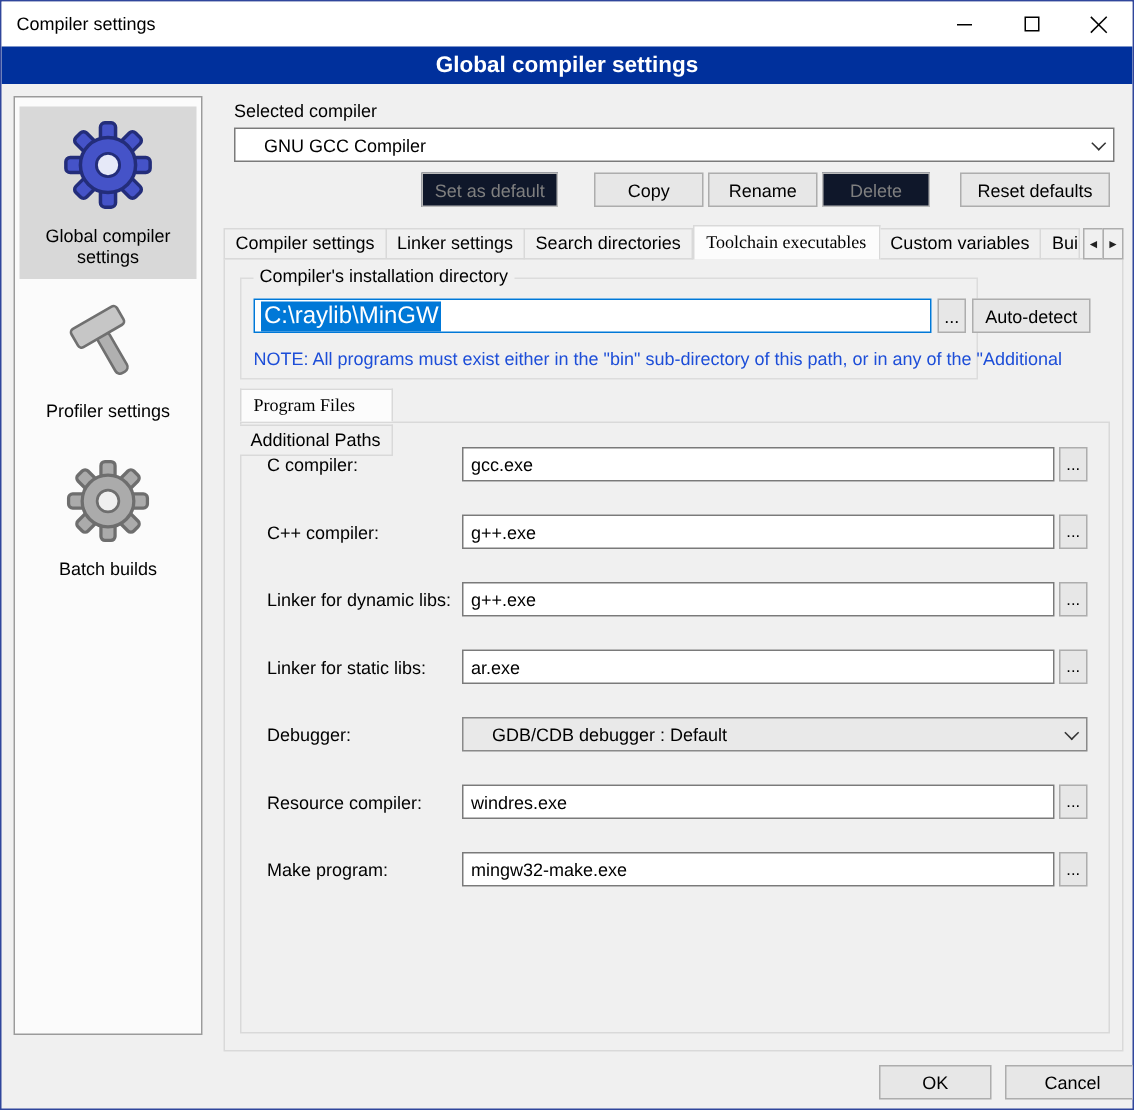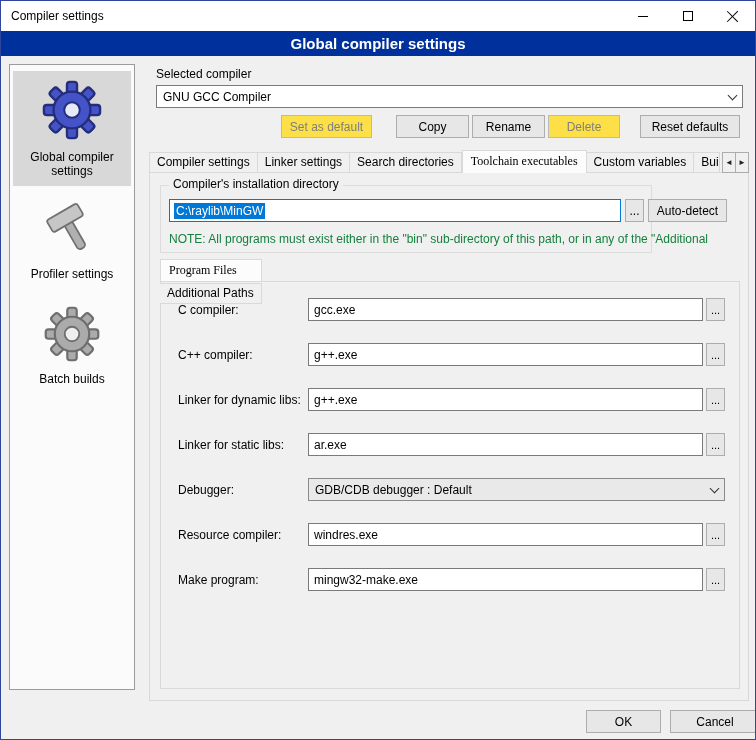--- a/index.html
+++ b/index.html
@@ -28,29 +28,29 @@
   
   .sidebar { position:absolute; left:8px; top:63px; width:126px; height:626px;
     background:#fbfbfb; border:1px solid #9b9b9b; padding-top:4px; }
   .side-item { display:flex; flex-direction:column; align-items:center; text-align:center;
     padding:8px 2px; margin:2px 3px 8px 3px; cursor:pointer; }
   .side-item.selected { background:#d8d8d8; }
   .side-label { margin-top:6px; font-size:12px; line-height:14px; }
   .side-icon { display:block; }
   
   .sel-comp-lbl { position:absolute; left:155px; top:66px; }
-  .combo { display:flex; align-items:center; background:#fff; border:1px solid #7a7a7a; height:23px; cursor:pointer; }
+  .combo { display:flex; align-items:center; background:#fff; border:1px solid #7a7a7a; height:23px; cursor:pointer;padding-left:13px; }
   .combo-compiler { position:absolute; left:155px; top:84px; width:587px; }
   .combo-text { flex:1; padding-left:6px; white-space:nowrap; overflow:hidden; }
   .combo-arrow { width:20px; display:flex; align-items:center; justify-content:center; }
   .chev { width:7px; height:7px; border-right:1.4px solid #333; border-bottom:1.4px solid #333;
     transform:rotate(45deg); margin-top:-3px; display:block; }
   
   .btn { font-family:inherit; font-size:12px; color:#000; background:#e7e7e7; border:1px solid #adadad; height:23px; cursor:pointer; }
-  .btn:disabled { background:#fde047; border-color:#b9b9b9; color:#7f7f7f; cursor:default; }
+  .btn:disabled { background:#0f172a; border-color:#b9b9b9; color:#7f7f7f; cursor:default; }
   .b-setdef { position:absolute; left:280px; top:114px; width:91px; }
   .b-copy   { position:absolute; left:395px; top:114px; width:73px; }
   .b-rename { position:absolute; left:471px; top:114px; width:73px; }
   .b-delete { position:absolute; left:547px; top:114px; width:72px; }
   .b-reset  { position:absolute; left:639px; top:114px; width:100px; }
   
   .tabstrip { position:absolute; left:148px; top:149px; width:600px; height:23px; display:flex; z-index:3; }
   .tab { height:21px; margin-top:2px; line-height:19px; padding:0 7px; background:#f0f0f0;
     border:1px solid #d9d9d9; border-left:none; white-space:nowrap; cursor:pointer; }
   .tab:first-child { border-left:1px solid #d9d9d9; }
@@ -59,26 +59,26 @@
   .tab.clipped { flex:1; overflow:hidden; margin-right:29px; }
   .tab-arrows { position:absolute; right:0; top:2px; display:flex; }
   .arrow-btn { width:14px; height:21px; background:#f0f0f0; border:1px solid #adadad;
     font-size:8px; line-height:19px; text-align:center; margin-left:-1px; cursor:pointer; color:#222; }
   
   .page { position:absolute; left:148px; top:171px; width:600px; height:529px;
     border:1px solid #d9d9d9; background:#f0f0f0; z-index:2; }
   .groupbox { position:absolute; left:10px; top:12px; width:492px; height:68px; border:1px solid #dcdcdc; }
   .group-label { position:absolute; top:-9px; left:8px; background:#f0f0f0; padding:0 4px; }
   .textbox { background:#fff; border:1px solid #7a7a7a; height:23px; display:flex; align-items:center;
-    padding:0 4px; font-size:12px; }
+    padding:0 4px; font-size:16px; }
   .path-box { position:absolute; left:8px; top:13px; width:452px; border-color:#0078d7; }
   .selection { background:#0078d7; color:#fff; padding:1px 2px; white-space:nowrap; }
   .path-browse { position:absolute; left:464px; top:13px; width:19px; }
   .autodetect { position:absolute; left:487px; top:13px; width:79px; }
-  .note { position:absolute; left:8px; top:46px; width:566px; color:#15803d; white-space:nowrap; overflow:hidden; }
+  .note { position:absolute; left:8px; top:46px; width:566px; color:#1d4ed8; white-space:nowrap; overflow:hidden; }
   
   .subtabstrip { position:absolute; left:10px; top:86px; display:flex; height:23px; z-index:2;flex-direction:column; }
   .subpage { position:absolute; left:10px; top:108px; width:580px; height:408px;
     border:1px solid #d9d9d9; padding:9px 0 0 17px; }
   .form-row { display:flex; align-items:center; height:37px; margin-bottom:8px; }
   .form-row .lbl { width:130px; }
   .field-input { width:395px; height:23px; border:1px solid #7a7a7a; padding:0 5px;
     font-family:inherit; font-size:12px; background:#fff; }
   .browse { width:19px; height:23px; margin-left:3px; font-size:11px; padding:0; }
   .combo-debugger { width:417px; background:#e9e9e9; border-color:#8a8a8a; }

